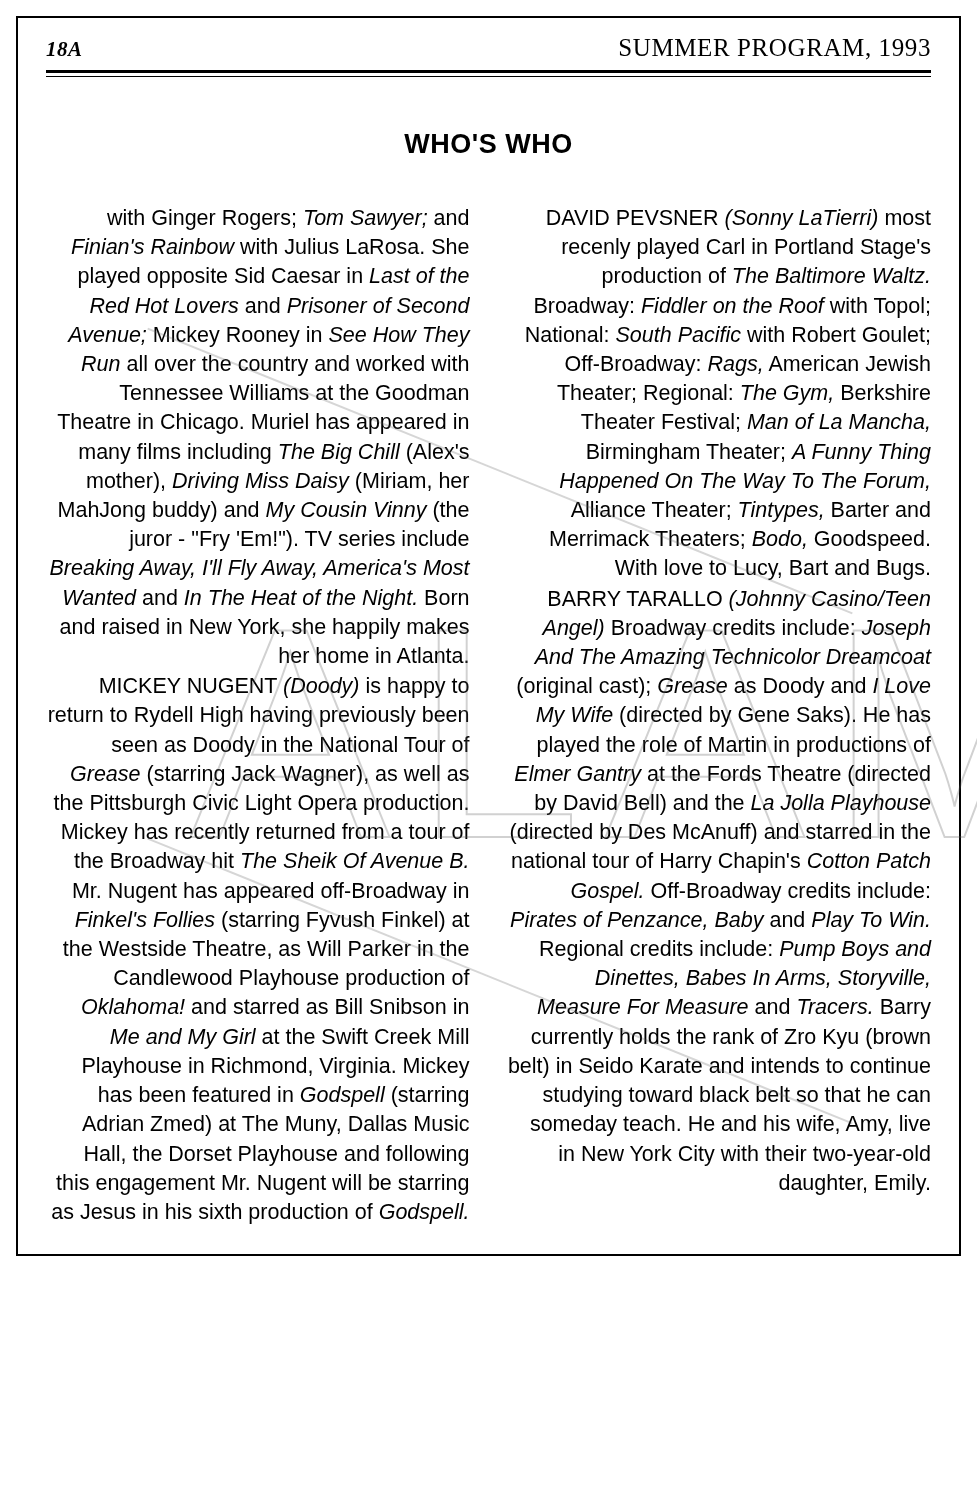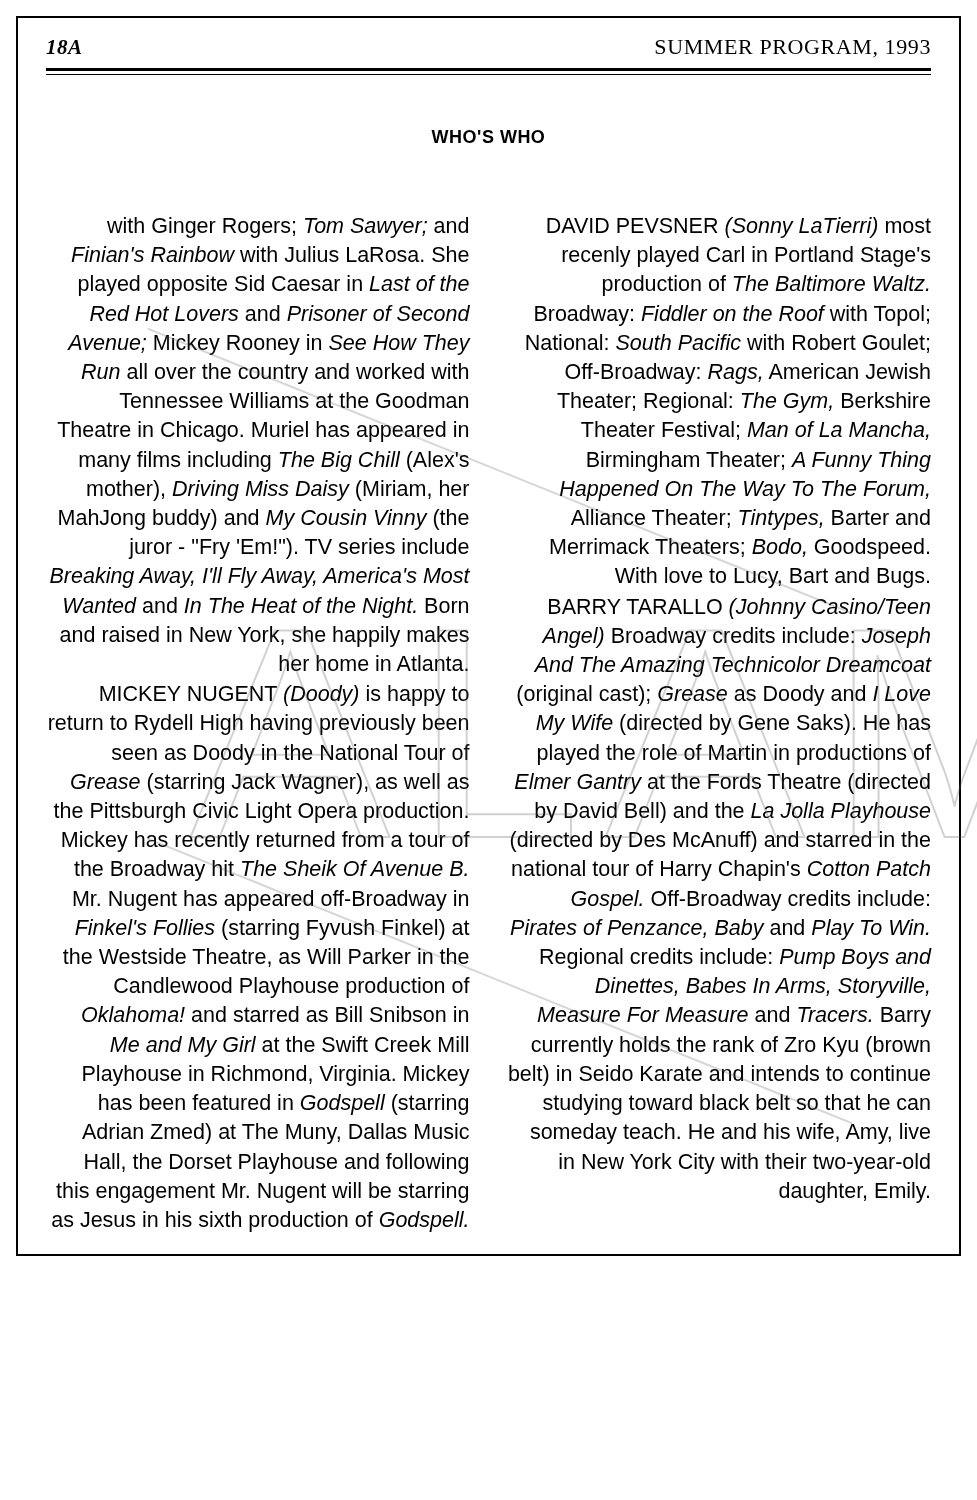--- a/index.html
+++ b/index.html
@@ -40,38 +40,38 @@
   }
   .folio {
     font-family: "Liberation Serif", serif;
     font-style: italic;
     font-weight: bold;
     font-size: 21px;
     letter-spacing: 0.5px;
   }
   .running-head {
     font-family: "Liberation Serif", serif;
-    font-size: 22px;
+    font-size: 25px;
     letter-spacing: 0.6px;
   }
   .rule-thick {
     border-top: 3px solid #000;
     margin-top: 2px;
   }
   .rule-thin {
     border-top: 1.5px solid #000;
     margin-top: 3px;
   }
   .section-title {
     text-align: center;
     font-weight: bold;
-    font-size: 18px;
+    font-size: 27px;
     letter-spacing: 0.5px;
     margin-top: 52px;
-    margin-bottom: 64px;
+    margin-bottom: 44px;
   }
   .columns {
     display: flex;
     gap: 38px;
     align-items: flex-start;
   }
   .col {
     width: 424px;
     font-size: 21.5px;
     line-height: 29.2px;

